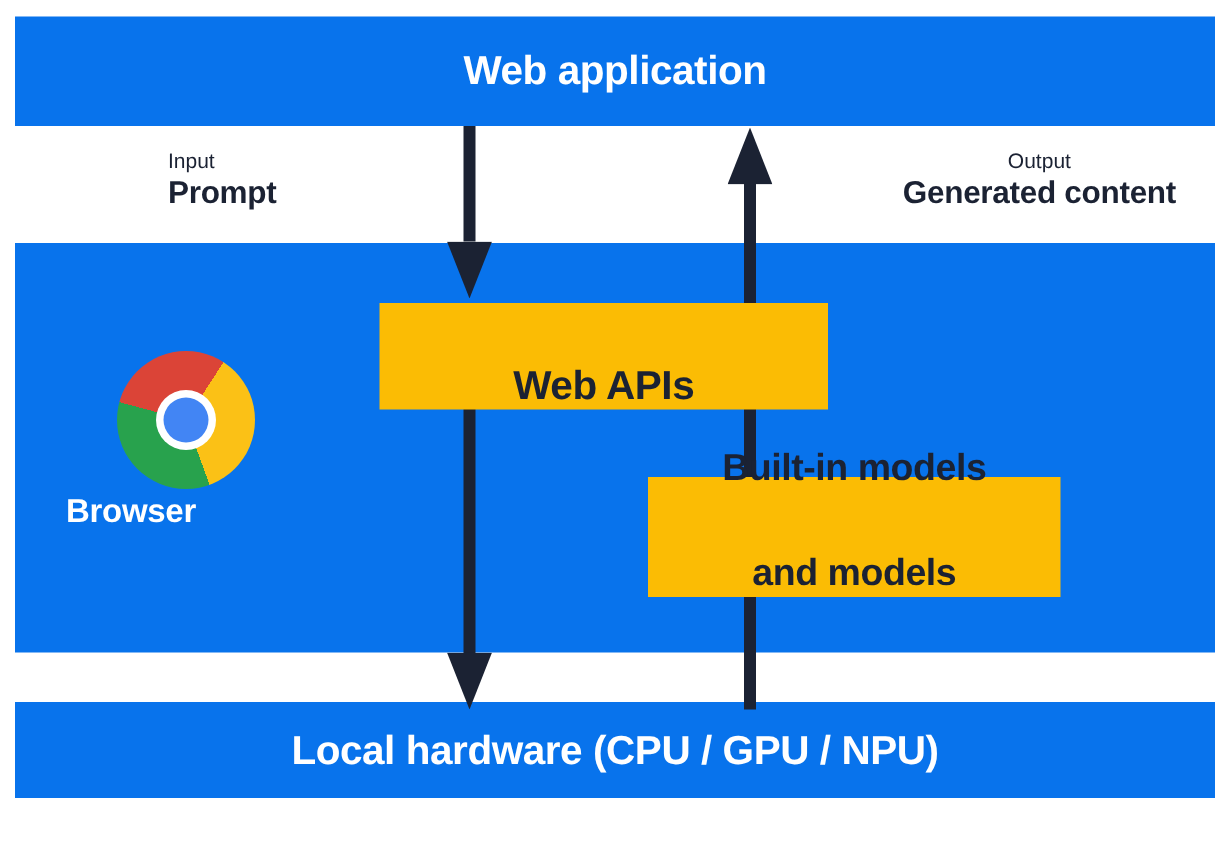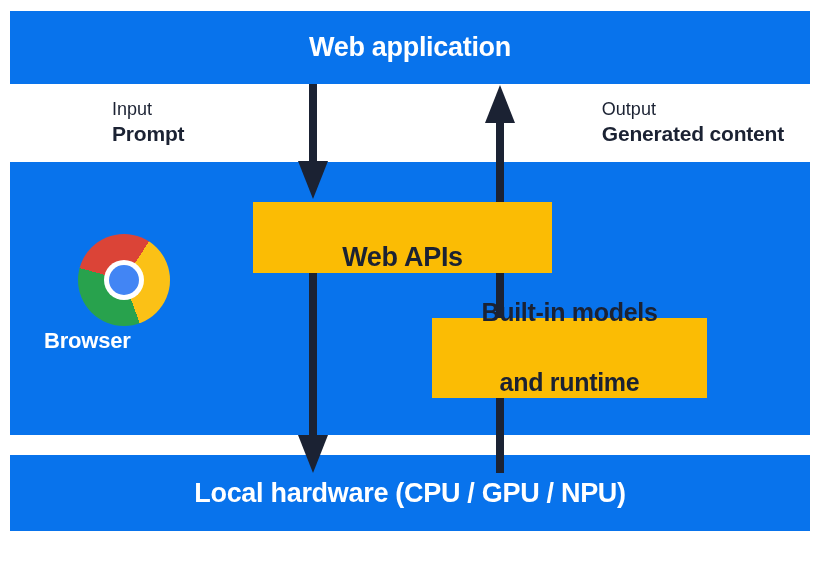--- a/index.html
+++ b/index.html
@@ -16,29 +16,29 @@
   .canvas{
     position:relative;width:820px;height:566px;background:var(--white);
     font-family:"Liberation Sans",sans-serif;overflow:hidden;padding-left:16px;
   }
   .band{
     position:absolute;left:10px;width:800px;background:var(--blue);
     display:flex;align-items:center;justify-content:center;z-index:1;
   }
   .band-top{top:11px;height:73px;}
   .band-middle{top:162px;height:273px;}
-  .band-bottom{top:455px;height:76px;text-align:right;}
+  .band-bottom{top:468px;height:64px;text-align:right;}
   .band-title{
     color:var(--white);font-size:27px;font-weight:bold;letter-spacing:-0.3px;
   }
   
   .io-block{position:absolute;top:99px;z-index:1;color:var(--navy);line-height:1.2;}
   .io-left{left:112px;text-align:left;}
-  .io-right{right:52px;text-align:left;}
-  .io-caption{font-size:18px;font-weight:normal;display:block;}
+  .io-right{right:52px;text-align:center;}
+  .io-caption{font-size:14px;font-weight:normal;display:block;}
   .io-label{font-size:21px;font-weight:bold;display:block;letter-spacing:-0.2px;}
   
   .arrow-line{position:absolute;width:8px;background:var(--navy);z-index:2;}
   .arrow-head{position:absolute;width:30px;height:38px;background:var(--navy);z-index:2;}
   .head-down{clip-path:polygon(50% 100%,0 0,100% 0);}
   .head-up{clip-path:polygon(50% 0,0 100%,100% 100%);}
   .dline1{left:309px;top:84px;height:77px;}
   .dhead1{left:298px;top:161px;}
   .dline2{left:309px;top:205px;height:232px;}
   .dhead2{left:298px;top:435px;}
@@ -105,20 +105,20 @@
     <div class="chrome-ring"></div>
     <div class="chrome-hub"></div>
   </div>
   <div class="browser-label">Browser</div>
 
   <div class="ybox box-webapis">
     <span>Web APIs</span>
   </div>
   <div class="ybox box-builtin">
     <span>Built-in models</span>
-    <span>and runtime</span>
+    <span>and models</span>
   </div>
 
   <div class="band band-bottom">
     <span class="band-title">Local hardware (CPU / GPU / NPU)</span>
   </div>
 
 </div>
 
 </body></html>

